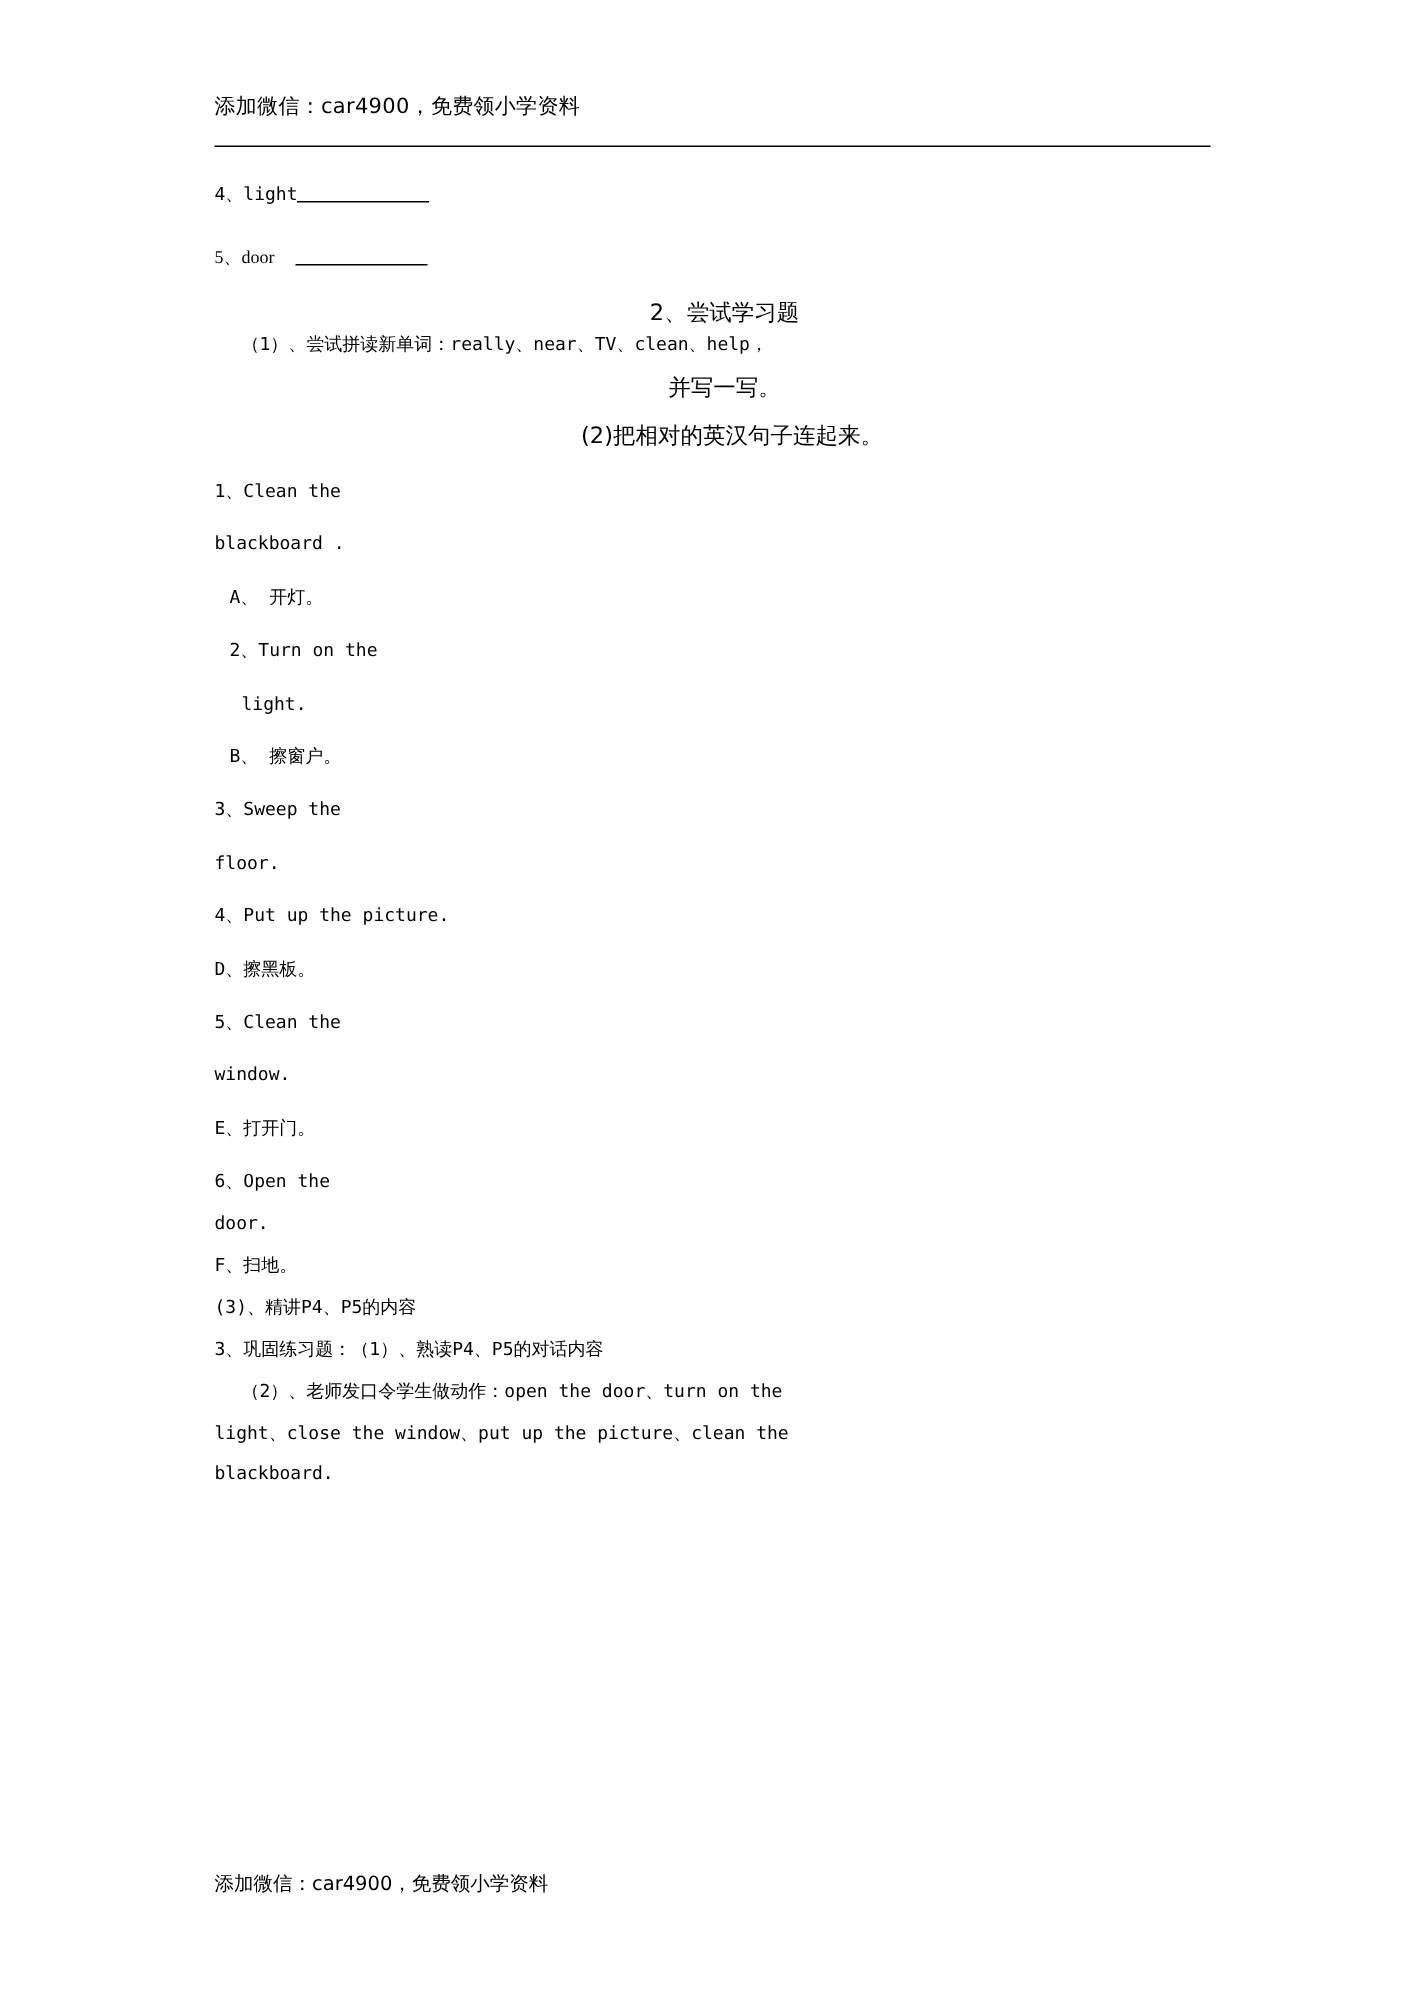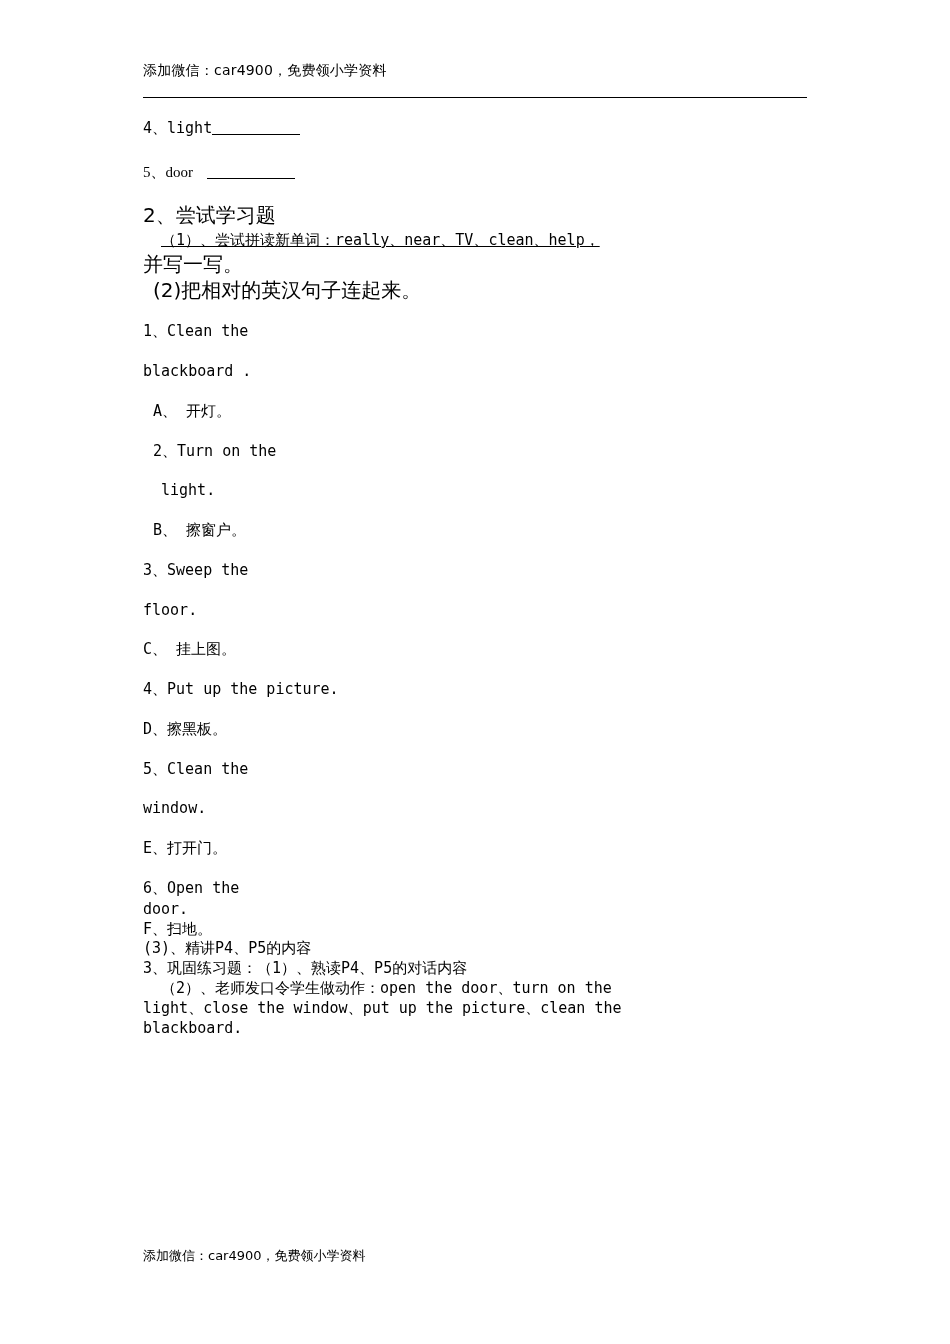--- a/index.html
+++ b/index.html
@@ -40,43 +40,44 @@
     border-top: 1.5px solid #000000;
   }
   .content {
     position: absolute;
     left: 143px;
     top: 118px;
     width: 680px;
   }
   .line {
     font-family: "DejaVu Sans Mono", monospace;
-    font-size: 15px;
+    font-size: 12px;
     line-height: 1.45;
     white-space: pre-wrap;
     margin: 0;
   }
   .sp-blank {
     display: inline-block;
     border-bottom: 1px solid #000000;
     height: 16px;
     vertical-align: -2px;
   }
   .b1 { width: 88px; }
   .b2 { width: 88px; margin-left: 14px; }
   .b3 { width: 88px; }
 
   .row-gap-lg { margin-top: 22px; font-family: Liberation Serif, serif; }
   .row-gap-md { margin-top: 18px; }
-  .row-gap-xs { margin-top: 3px; text-decoration: underline; }
-  .row-gap-none { margin-top: 0px; }
+  .row-gap-xs { margin-top: 3px; }
+  .row-gap-none { margin-top: 12px; }
 
   .cn {
     font-family: "DejaVu Sans", sans-serif;
-    font-size: 20px;
+    font-size: 15px;
+    text-align: center;
   }
   .tight {
     line-height: 1.32;
   }
   .indent1 { padding-left: 18px; }
   .indent2 { padding-left: 10px; }
 
   .watermark-bottom {
     position: absolute;
     left: 143px;
@@ -111,21 +112,20 @@
     <div class="line row-gap-md">1、Clean the</div>
     <div class="line row-gap-md">blackboard .</div>
     <div class="line indent2 row-gap-md">A、 开灯。</div>
 
     <div class="line indent2 row-gap-md">2、Turn on the</div>
     <div class="line indent1 row-gap-md">light.</div>
     <div class="line indent2 row-gap-md">B、 擦窗户。</div>
 
     <div class="line row-gap-md">3、Sweep the</div>
     <div class="line row-gap-md">floor.</div>
-    <div class="line row-gap-md">C、 挂上图。</div>
 
     <div class="line row-gap-md">4、Put up the picture.</div>
     <div class="line row-gap-md">D、擦黑板。</div>
 
     <div class="line row-gap-md">5、Clean the</div>
     <div class="line row-gap-md">window.</div>
     <div class="line row-gap-md">E、打开门。</div>
 
     <div class="line row-gap-md">6、Open the</div>
     <div class="line tight row-gap-none">door.</div>

